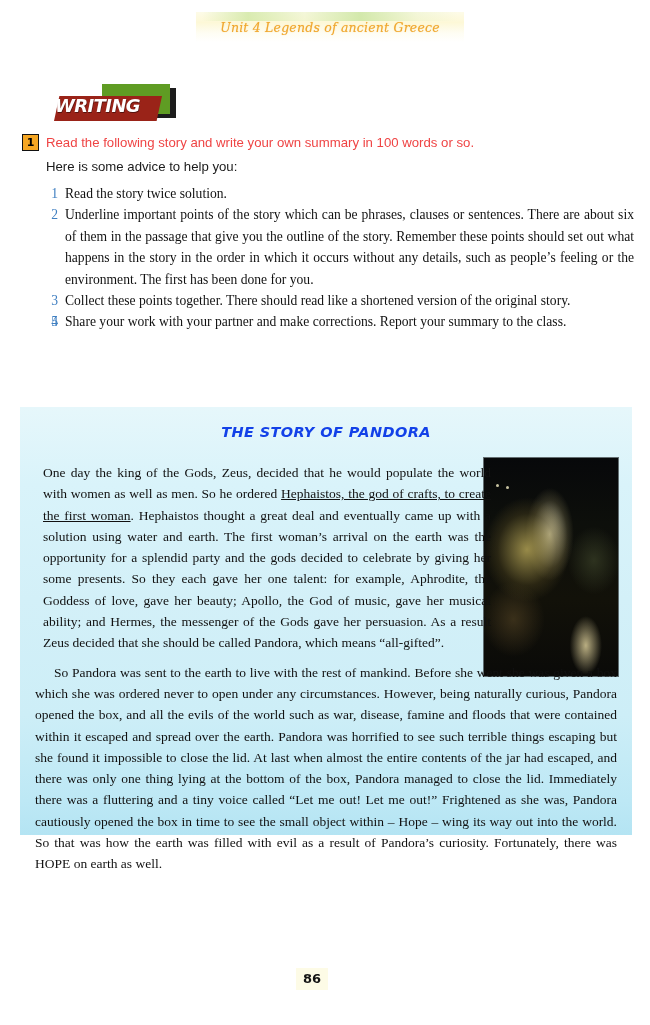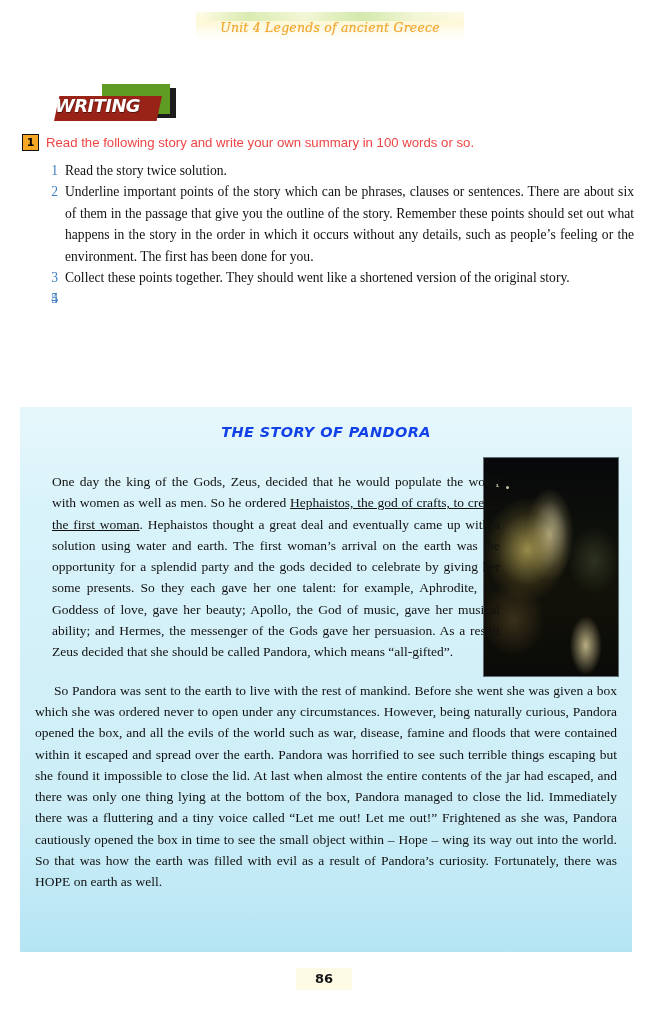--- a/index.html
+++ b/index.html
@@ -178,21 +178,21 @@
     font-family: "Liberation Serif", serif;
     font-size: 13.6px;
   }
 
   
   .story-box {
     position: absolute;
     left: 20px;
     top: 407px;
     width: 612px;
-    height: 545px;
+    height: 428px;
     background: linear-gradient(to bottom,
         #e6f7fb 0%,
         #d9f3fa 18%,
         #d3f0f8 45%,
         #cdeef7 72%,
         #bde8f5 92%,
         #b4e4f3 100%);
   }
   .story-title {
     position: absolute;
@@ -240,35 +240,35 @@
     top: 47px;
     width: 582px;
     font-family: "Liberation Serif", serif;
     font-size: 13.5px;
     line-height: 21.3px;
     color: #111111;
     text-align: justify;
   }
   .story-p1 {
     width: 448px;
-    margin: 17px;
+    margin: 8px;
   }
   .story-p2 {
     width: 582px;
     margin: 4px 0 4px 0;
     text-indent: 19px;
   }
   .u { text-decoration: underline; }
 
   
   .page-footer {
     position: absolute;
     left: 296px;
     top: 968px;
-    width: 56px;
+    width: 32px;
     height: 22px;
     background: #fdfbe6;
     text-align: center;
   }
   .page-num {
     font-family: "DejaVu Sans", sans-serif;
     font-weight: bold;
     font-size: 13px;
     line-height: 22px;
     color: #141414;
@@ -287,39 +287,41 @@
   <div class="banner-green"></div>
   <div class="banner-red"></div>
   <div class="banner-label">WRITING</div>
 </div>
 
 <div class="task">
   <div class="task-head">
     <div class="task-num">1</div>
     <div class="task-line">Read the following story and write your own summary in 100 words or so.</div>
   </div>
+  <div class="task-sub">Here is some advice to help you:</div>
 
   <div class="advice-list">
     <div class="advice-item">
       <span class="adv-n">1</span>
       <span>Read the story twice solution.</span>
     </div>
     <div class="advice-item">
       <span class="adv-n">2</span>
       <span>Underline important points of the story which can be phrases, clauses or sentences. There are about six of them in the passage that give you the outline of the story. Remember these points should set out what happens in the story in the order in which it occurs without any details, such as people’s feeling or the environment. The first has been done for you.</span>
     </div>
     <div class="advice-item">
       <span class="adv-n">3</span>
-      <span>Collect these points together. They should went like a shortened version of the original story.</span>
+      <span>Collect these points together. There should read like a shortened version of the original story.</span>
     </div>
     <div class="advice-item">
       <span class="adv-n">4</span>
     </div>
     <div class="advice-item">
       <span class="adv-n">5</span>
+      <span>Share your work with your partner and make corrections. Report your summary to the class.</span>
     </div>
   </div>
 </div>
 
 <div class="story-box">
   <div class="story-title">THE STORY OF PANDORA</div>
 
   <div class="story-figure">
     <span class="spark1"></span>
     <span class="spark2"></span>

